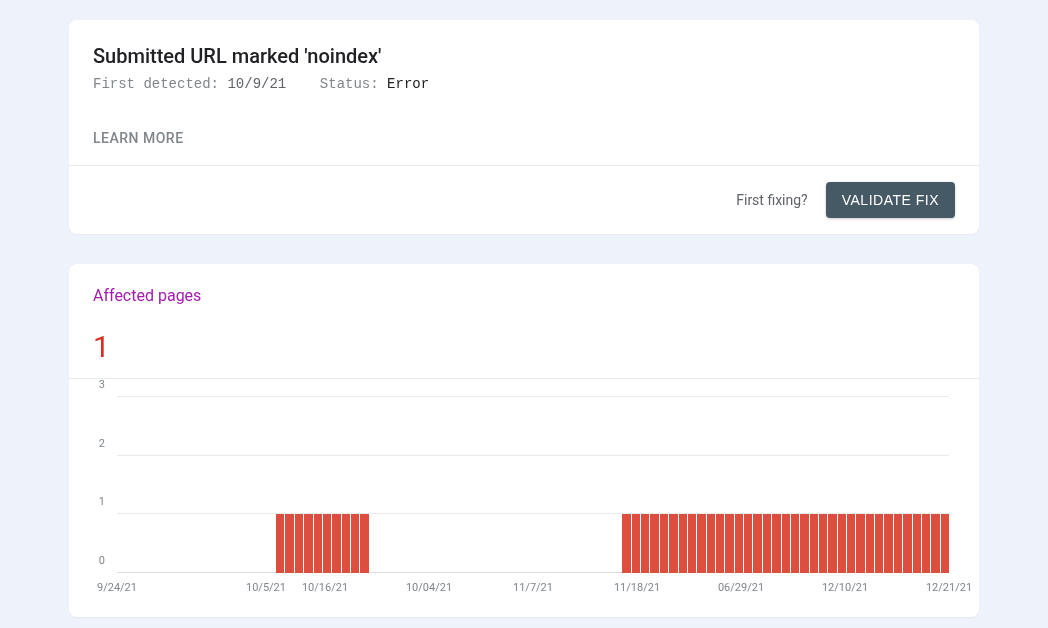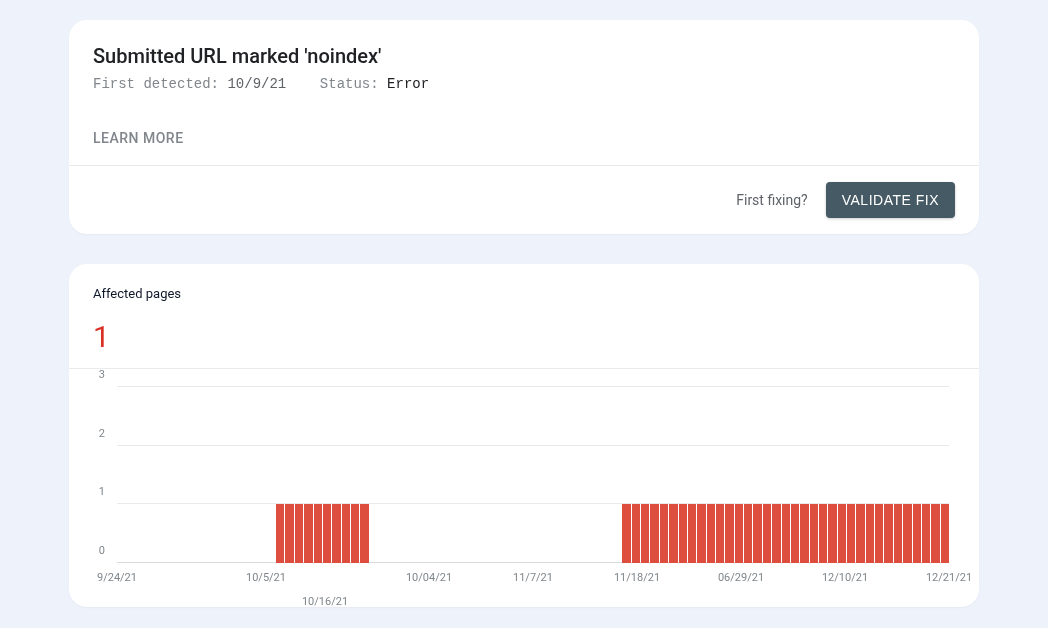--- a/index.html
+++ b/index.html
@@ -8,21 +8,21 @@
     font-family: Roboto, "Helvetica Neue", Arial, sans-serif;
     width: 1048px;
     height: 628px;
     overflow: hidden;
   }
   .page {
     padding: 20px 30px 20px 30px;
   }
   .card {
     background: #fff;
-    border-radius: 18px;
+    border-radius: 8px;
     box-shadow: 0 1px 2px rgba(0,0,0,0.04);
     width: 910px;
     margin: 0 auto;
   }
   .card-header {
     padding: 24px 24px 18px 24px;
   }
   .title {
     font-size: 20px;
     font-weight: 500;
@@ -72,23 +72,23 @@
     box-shadow: 0 1px 3px rgba(0,0,0,0.2);
   }
 
   .card2 {
     margin-top: 30px;
   }
   .affected-head {
     padding: 22px 24px 14px 24px;
   }
   .affected-label {
-    font-size: 13px;
-    color: #0f172a;
-    margin-bottom: 18px;
+    font-size: 16px;
+    color: #a21caf;
+    margin-bottom: 24px;
   }
   .affected-count {
     font-size: 30px;
     font-weight: 400;
     color: #d93025;
   }
   .chart-wrap {
     border-top: 1px solid #e8eaed;
     padding: 18px 22px 20px 22px;
   }
@@ -284,21 +284,21 @@
             <div class="bar" style="height: 58.6667px; background: rgb(220, 68, 52);"></div>
             <div class="bar" style="height: 58.6667px; background: rgb(220, 68, 52);"></div>
             <div class="bar" style="height: 58.6667px; background: rgb(220, 68, 52);"></div>
             <div class="bar" style="height: 58.6667px; background: rgb(220, 68, 52);"></div>
             <div class="bar" style="height: 58.6667px; background: rgb(220, 68, 52);"></div>
             <div class="bar" style="height: 58.6667px; background: rgb(220, 68, 52);"></div>
           </div>
         <div class="x-axis" id="x-axis">
             <div class="x-tick" style="left: 0%;">9/24/21</div>
             <div class="x-tick" style="left: 12.5%; margin-left: 45px;">10/5/21</div>
-            <div class="x-tick" style="left: 25%; margin-top: 24px;">10/16/21</div>
+            <div class="x-tick" style="left: 25%;">10/16/21</div>
             <div class="x-tick" style="left: 37.5%;">10/04/21</div>
             <div class="x-tick" style="left: 50%;">11/7/21</div>
             <div class="x-tick" style="left: 62.5%;">11/18/21</div>
             <div class="x-tick" style="left: 75%;">06/29/21</div>
             <div class="x-tick" style="left: 87.5%;">12/10/21</div>
             <div class="x-tick" style="left: 100%;">12/21/21</div>
           </div>
       </div>
     </div>
   </div>

